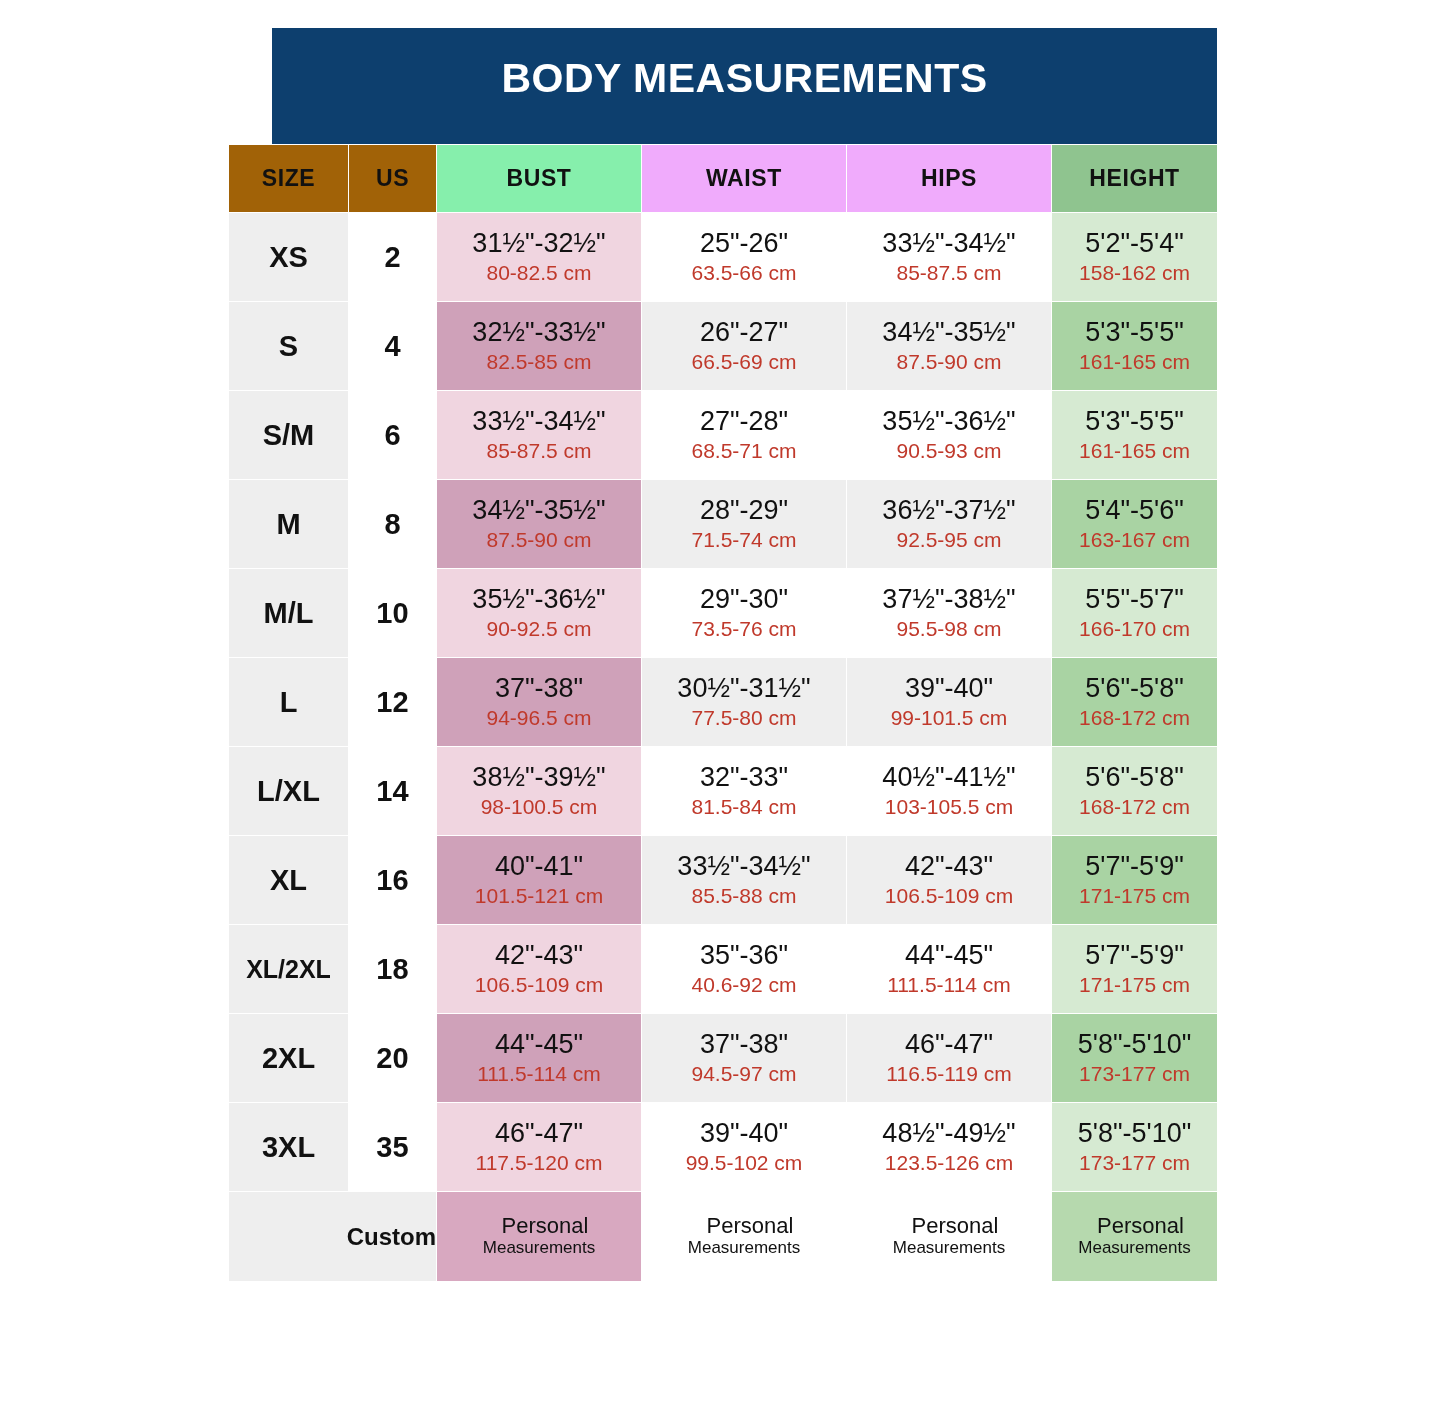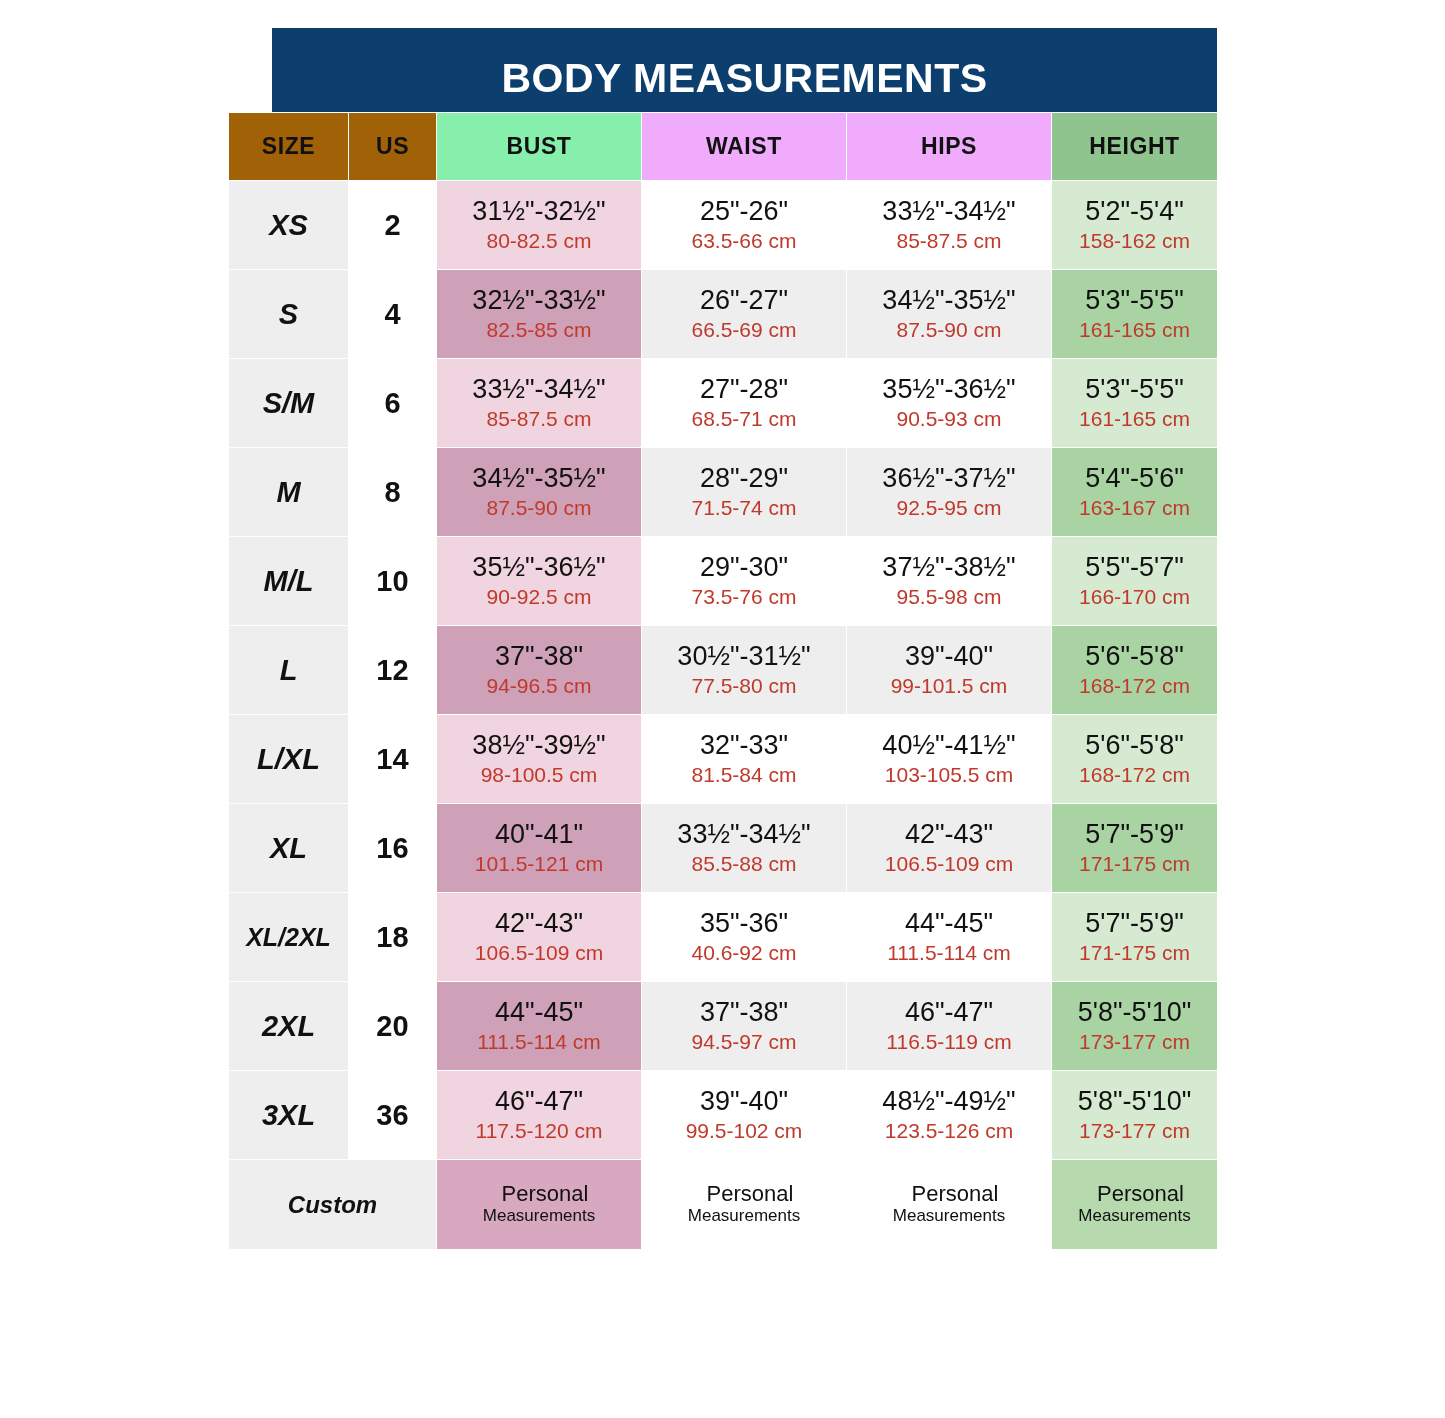--- a/index.html
+++ b/index.html
@@ -24,21 +24,21 @@
     flex-direction: column;
   }
   .banner {
     background: #0d3f6e;
     color: #ffffff;
     text-align: center;
     font-weight: bold;
     letter-spacing: 0.5px;
   }
   .banner-top {
-    height: 84px;
+    height: 116px;
     line-height: 100px;
     font-size: 41px;
     margin-left: 44px;
   }
   .banner-bottom {
     height: 104px;
     line-height: 104px;
     font-size: 41px;
     letter-spacing: 0.3px;
   }
@@ -71,21 +71,20 @@
   th.h-bust { background: #86efac; margin-left: 8px; }
   th.h-waist, th.h-hips { background: #f0abfc; }
   th.h-height { background: #8fc48f; }
 
   tbody tr { height: 89px; }
   td.size-cell {
     font-size: 29px;
     font-weight: bold;
     color: #111111;
     background: #eeeeee;
-    font-style: italic;
   }
   td.size-cell.narrow-label { font-size: 25px; }
   td.us-cell {
     font-size: 29px;
     font-weight: bold;
     color: #111111;
     background: #ffffff;
   }
   td.meas {
     background: #ffffff;
@@ -107,21 +106,21 @@
   tr.tint td.bust { background: #cfa1b9; }
   tr.plain td.bust { background: #f0d5e0; }
   tr.tint td.waist { background: #eeeeee; }
   tr.plain td.waist { background: #ffffff; }
   tr.tint td.hips { background: #eeeeee; }
   tr.plain td.hips { background: #ffffff; }
   tr.tint td.height { background: #a9d3a3; }
   tr.plain td.height { background: #d6ead2; }
 
   tr.custom-row { height: 90px; }
-  tr.custom-row td.size-cell { background: #eeeeee; font-size: 24px; }
+  tr.custom-row td.size-cell { background: #eeeeee; font-size: 24px; text-align: right; }
   tr.custom-row td.bust { background: #d8a8c0; }
   tr.custom-row td.waist { background: #ffffff; }
   tr.custom-row td.hips { background: #ffffff; }
   tr.custom-row td.height { background: #b6d9ae; }
   .pm-main {
     display: block;
     font-size: 22px;
     color: #111111;
     line-height: 1.1;
     margin-left: 12px;
@@ -366,21 +365,21 @@
           <span class="cm">116.5-119 cm</span>
         </td>
         <td class="meas height">
           <span class="inch">5'8"-5'10"</span>
           <span class="cm">173-177 cm</span>
         </td>
       </tr>
 
       <tr class="plain">
         <td class="size-cell">3XL</td>
-        <td class="us-cell">36</td>
+        <td class="us-cell">35</td>
         <td class="meas bust">
           <span class="inch">46"-47"</span>
           <span class="cm">117.5-120 cm</span>
         </td>
         <td class="meas waist">
           <span class="inch">39"-40"</span>
           <span class="cm">99.5-102 cm</span>
         </td>
         <td class="meas hips">
           <span class="inch">48½"-49½"</span>

